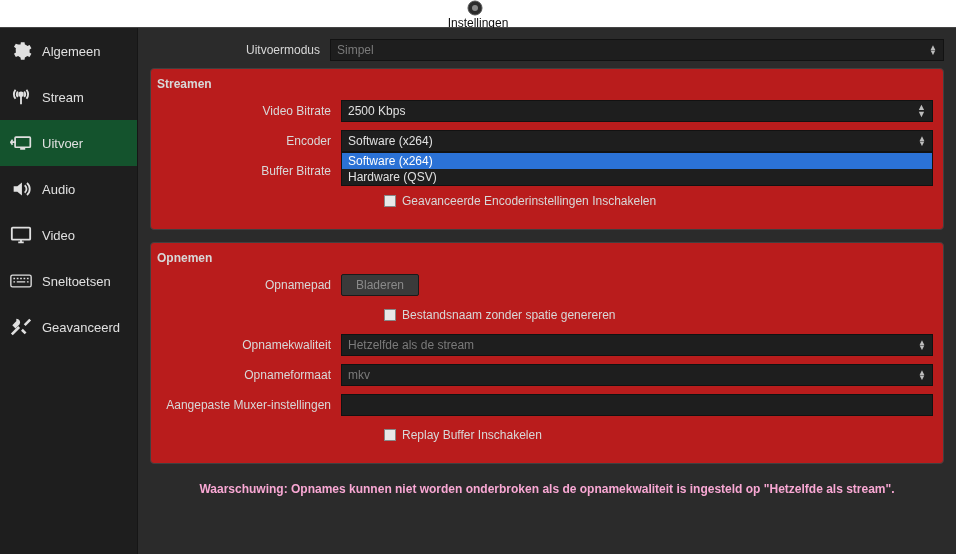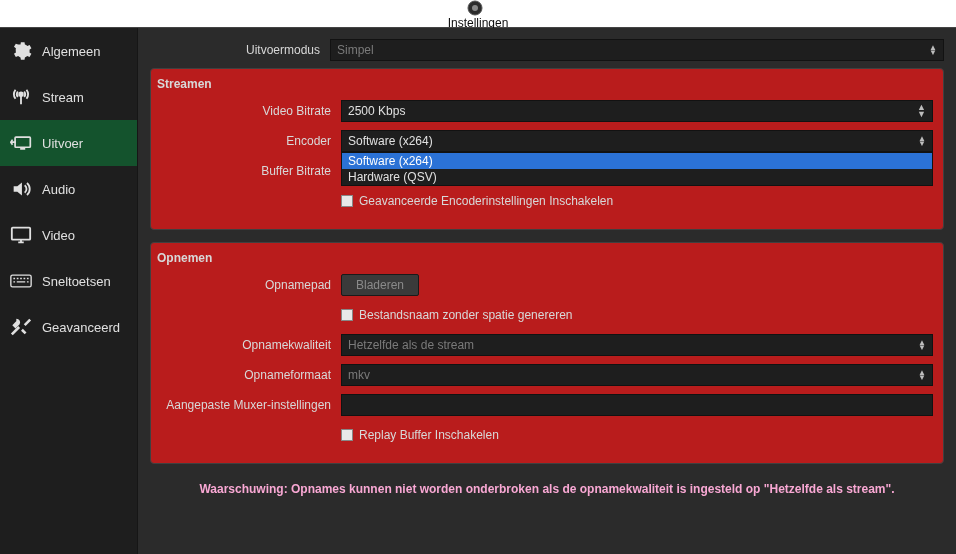--- a/index.html
+++ b/index.html
@@ -24,21 +24,21 @@
 }
 .dropdown { flex: 1; justify-content: space-between; }
 .dropdown.disabled { color: #7a7a7a; }
 .dropdown .dd-arrows { display: flex; flex-direction: column; line-height: 5px; font-size: 8px; color: #bdbdbd; }
 .spinner { flex: 1; justify-content: space-between; align-items: center; }
 .spinner .sp-arrows { display: flex; flex-direction: column; gap: 0; line-height: 7px; font-size: 9px; color: #bdbdbd; }
 .textpath { flex: 1; color: #a6a6a6; }
 .textinput { flex: 1; }
 .groupbox { border: 1px solid #404040; border-radius: 4px; margin-bottom: 12px; padding: 8px 10px 10px 10px; background: #b91c1c; }
 .groupbox-title { font-size: 12px; font-weight: 600; color: #d8d8d8; margin-bottom: 8px; margin-left: -4px; }
-.checkbox { display: inline-flex; align-items: center; gap: 6px; font-size: 12px; color: #d8d8d8; }
+.checkbox { display: inline-flex; align-items: center; gap: 6px; font-size: 12px; color: #d8d8d8; margin-left: 43px; }
 .checkbox .cb-box { width: 12px; height: 12px; background: #e8e8e8; border: 1px solid #888; }
 .btn { background: #3a3a3a; border: 1px solid #1a1a1a; height: 22px; padding: 0 14px; font-size: 12px; color: #cfcfcf; display: inline-flex; align-items: center; border-radius: 2px; }
 .btn.disabled { color: #8a8a8a; }
 .warning { color: #f9a8d4; font-size: 12px; font-weight: 600; text-align: center; padding: 6px 0 0 0; }
 .dd-menu { position: absolute; left: -1px; right: -1px; top: 21px; background: #1e1e1e; border: 1px solid #121212; z-index: 10; }
 .dd-option { font-size: 12px; padding: 1px 6px; color: #e0e0e0; cursor: pointer; }
 .dd-option.highlight { background: #2b72d6; color: #fff; }
 svg { display: block; }
 </style>
 </head>

